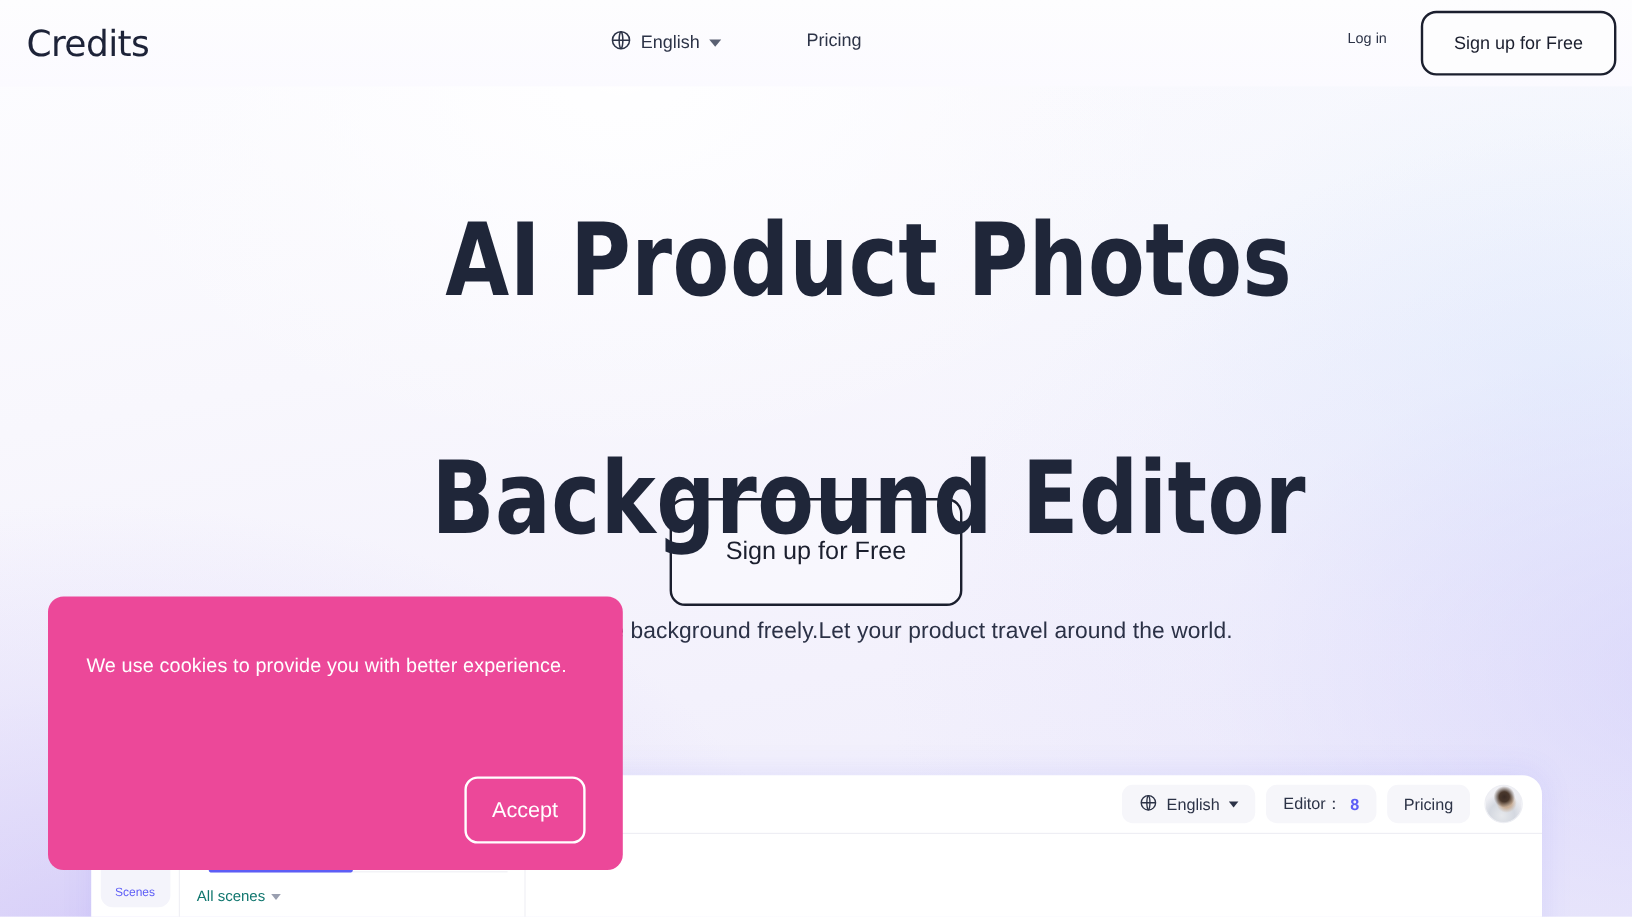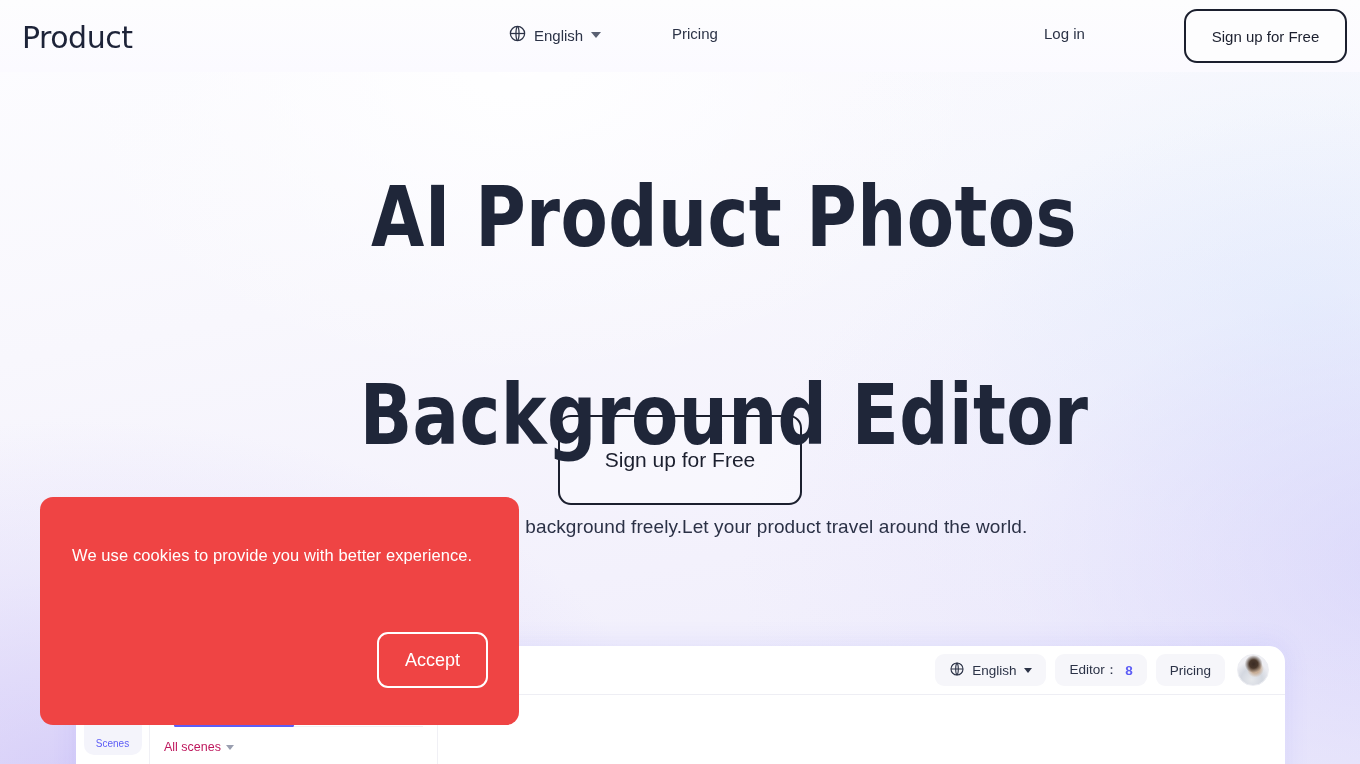--- a/index.html
+++ b/index.html
@@ -76,23 +76,23 @@
   .nav-pricing {
     position: absolute;
     left: 672px;
     top: 25px;
     font-size: 15px;
     color: #2c3347;
   }
 
   .nav-login {
     position: absolute;
-    left: 1044px;
+    left: 1123px;
     top: 25px;
-    font-size: 15px;
+    font-size: 12px;
     color: #2c3347;
   }
 
   .nav-signup {
     position: absolute;
     left: 1184px;
     top: 9px;
     width: 163px;
     height: 54px;
     border: 2px solid #1b1f2e;
@@ -291,41 +291,41 @@
     background: #5d5df6;
   }
 
   .panel-filter {
     margin-top: 13px;
     padding-left: 0;
     display: flex;
     align-items: center;
     gap: 4px;
     font-size: 12.5px;
-    color: #be185d;
+    color: #0f766e;
     cursor: pointer;
   }
 
   .panel-filter .caret {
     border-top-color: #9a9fb0;
     border-left-width: 4px;
     border-right-width: 4px;
     border-top-width: 5px;
   }
 
   .canvas-area { flex: 1; }
 
   
   .cookie {
     position: absolute;
     left: 40px;
     top: 497px;
     width: 479px;
     height: 228px;
-    background: #ef4444;
+    background: #ec4899;
     border-radius: 13px;
     z-index: 50;
     padding: 44px 38px 0 32px;
   }
 
   .cookie-text {
     color: #ffffff;
     font-size: 16.5px;
     line-height: 28.5px;
     letter-spacing: 0.1px;
@@ -334,43 +334,43 @@
   .cookie-link {
     color: #ffffff;
     text-decoration: underline;
     font-weight: bold;
     cursor: pointer;
   }
 
   .cookie-accept {
     position: absolute;
     right: 31px;
-    bottom: 37px;
-    width: 111px;
+    bottom: 22px;
+    width: 101px;
     height: 56px;
     border: 2px solid #ffffff;
     border-radius: 11px;
     background: transparent;
     color: #ffffff;
     font-size: 18px;
     font-family: "Liberation Sans", sans-serif;
     display: flex;
     align-items: center;
     justify-content: center;
     cursor: pointer;
   }
 </style>
 </head>
 <body>
 
 <div class="bg-canvas"></div>
 
 <div class="topnav">
 
-  <div class="brand">Product</div>
+  <div class="brand">Credits</div>
 
   <div class="nav-lang">
     <span class="globe-icon">
       <svg width="19" height="19" viewBox="0 0 24 24" fill="none" stroke="#2c3347" stroke-width="1.6">
         <circle cx="12" cy="12" r="9"></circle>
         <path d="M3 12h18"></path>
         <path d="M12 3c2.6 2.6 2.6 15.4 0 18"></path>
         <path d="M12 3c-2.6 2.6-2.6 15.4 0 18"></path>
       </svg>
     </span>

